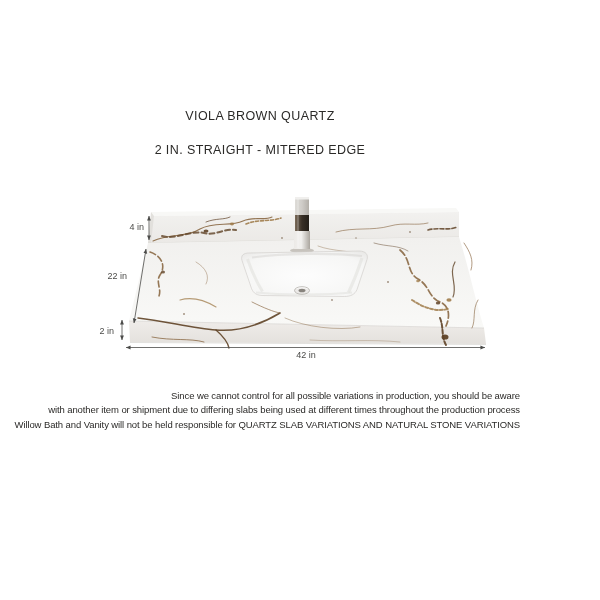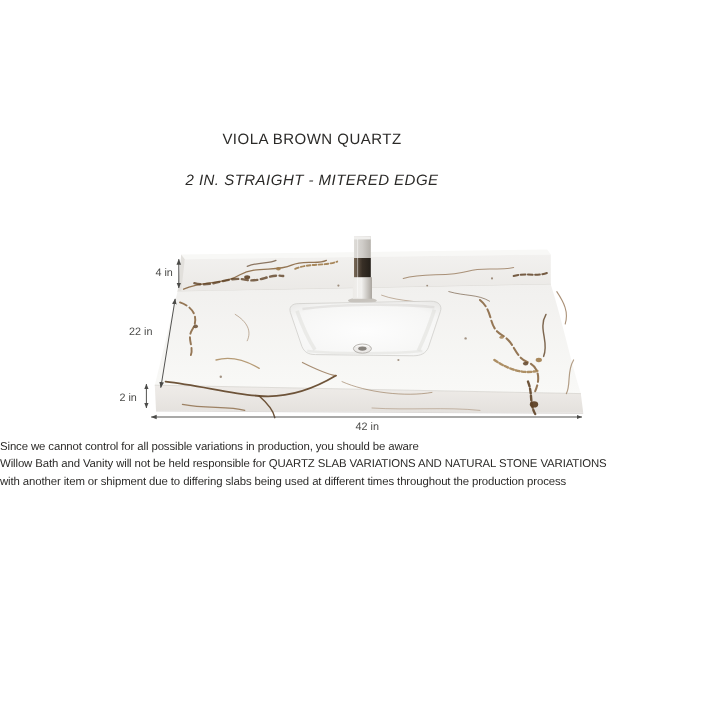--- a/index.html
+++ b/index.html
@@ -30,32 +30,32 @@
     overflow:hidden;
   }
   .title{
     position:absolute;top:109px;left:0;width:100%;
     text-align:center;font-size:12.5px;font-weight:500;
     letter-spacing:.4px;color:var(--text);
   }
   .subtitle{
     position:absolute;top:143px;left:0;width:100%;
     text-align:center;font-size:12.5px;font-weight:500;
-    letter-spacing:.4px;color:var(--text);font-style:italic;
+    letter-spacing:.4px;color:var(--text);
   }
   .diagram-svg{position:absolute;left:0;top:0;width:600px;height:600px;}
   .diagram-svg text{
     font-family:"Liberation Sans", sans-serif;
     font-size:9px;fill:var(--dimension);
   }
   .dim-line{stroke:var(--dimension);stroke-width:.8;fill:none;}
   .vein{fill:none;stroke-linecap:round;}
   .disclaimer{
-    position:absolute;top:366px;left:0;width:100%;
-    text-align:left;font-size:9.5px;line-height:14.3px;
+    position:absolute;top:389px;left:0;width:100%;
+    text-align:right;font-size:9.5px;line-height:14.3px;
     letter-spacing:-.1px;color:var(--text);
   }
 </style>
 </head>
 <body>
 
 <div class="page">
 
   <div class="title">VIOLA BROWN QUARTZ</div>
   <div class="subtitle">2 IN. STRAIGHT - MITERED EDGE</div>
@@ -196,17 +196,17 @@
     </g>
 
     <g>
       <line class="dim-line" x1="126" y1="347.5" x2="485" y2="347.5" marker-start="url(#arr)" marker-end="url(#arr)"></line>
       <text x="306" y="358" text-anchor="middle">42 in</text>
     </g>
   </svg>
 
   <div class="disclaimer">
     <div>Since we cannot control for all possible variations in production, you should be aware</div>
+    <div>with another item or shipment due to differing slabs being used at different times throughout the production process</div>
     <div>Willow Bath and Vanity will not be held responsible for QUARTZ SLAB VARIATIONS AND NATURAL STONE VARIATIONS</div>
-    <div>with another item or shipment due to differing slabs being used at different times throughout the production process</div>
   </div>
 
 </div>
 
 </body></html>

